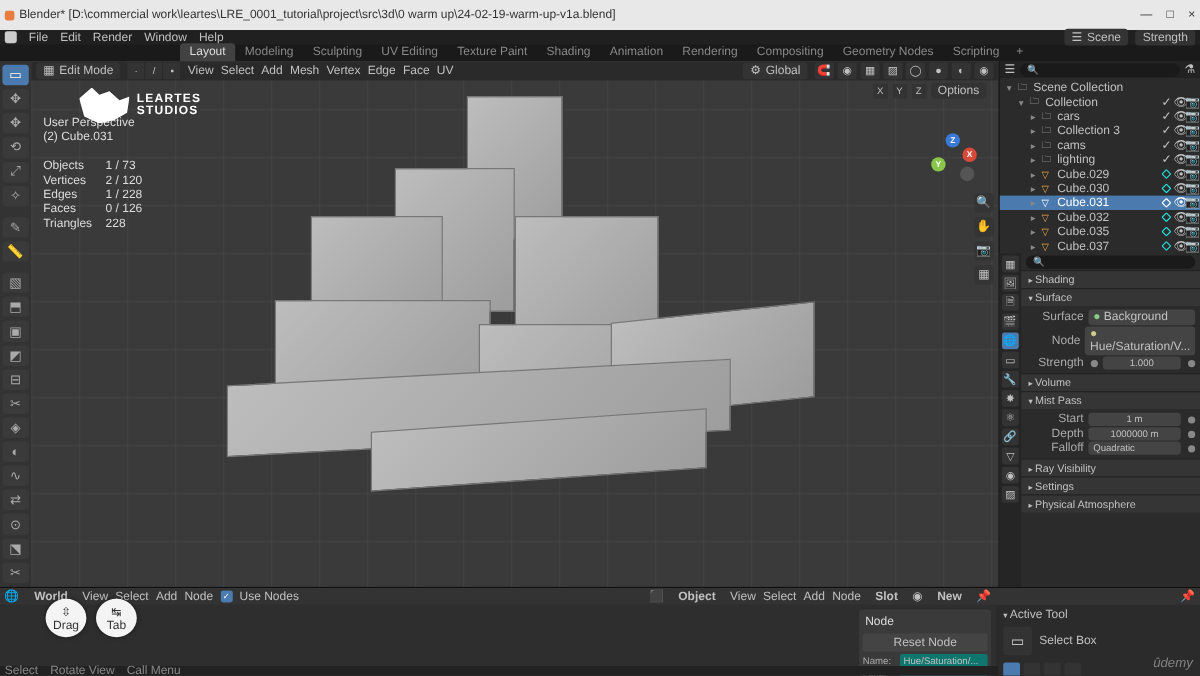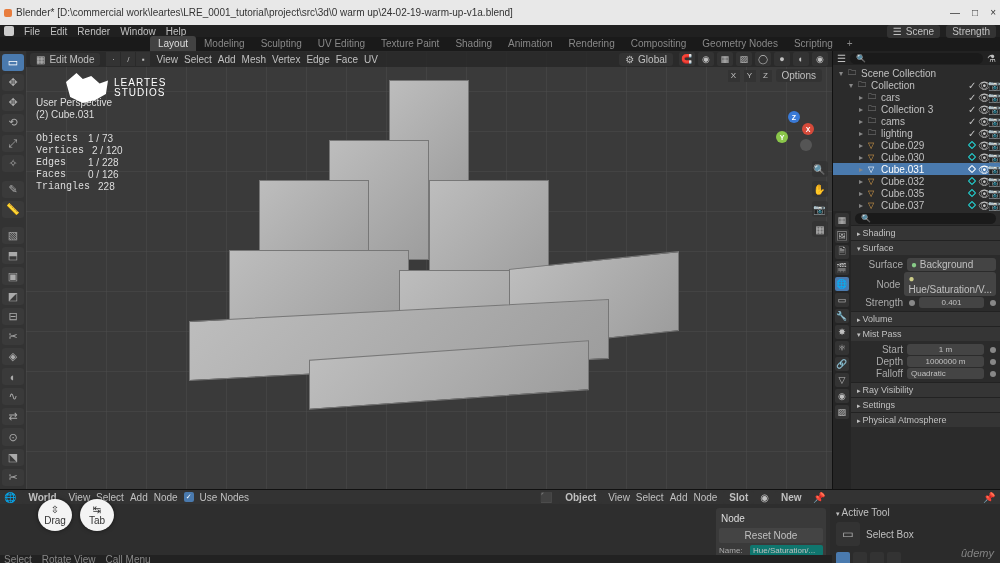--- a/index.html
+++ b/index.html
@@ -64,26 +64,26 @@
 .vsidecol { position: absolute; right: 4px; top: 110px; display: flex; flex-direction: column; gap: 4px; }
 .vsidecol .vs { width: 16px; height: 16px; background: rgba(50,50,50,.7); border-radius: 3px; display: flex; align-items: center; justify-content: center; font-size: 10px; }
 
 
 .blocks { position: absolute; left: 50%; top: 50%; transform: translate(-50%,-50%); width: 600px; height: 380px; }
 .blk { position: absolute; background: linear-gradient(135deg,#bdbdbd,#9d9d9d); border: 1px solid #777; }
 
 
 .stats { position: absolute; top: 46px; left: 10px; font-size: 9px; line-height: 12px; color: #ddd; }
 .stats .row { display: flex; gap: 8px; }
-.stats .lab { min-width: 44px; font-family: Liberation Mono, monospace; }
+.stats .lab { min-width: 44px; }
 
 
 .leartes { position: absolute; top: 22px; left: 40px; display: flex; align-items: center; gap: 6px; }
 .leartes .wolf { width: 42px; height: 30px; background: #fff; clip-path: polygon(0 30%, 25% 0, 40% 20%, 60% 10%, 80% 35%, 100% 25%, 95% 70%, 70% 90%, 40% 100%, 10% 80%); }
-.leartes .txt { color: #fff; font-weight: normal; line-height: 10px; font-size: 12px; letter-spacing: 1px; }
+.leartes .txt { color: #fff; font-weight: bold; line-height: 10px; font-size: 12px; letter-spacing: 1px; }
 
 
 .rpanel { width: 168px; background: #2b2b2b; display: flex; flex-direction: column; border-left: 1px solid #111; }
 .outliner { flex: 0 0 160px; overflow: hidden; }
 .out-header { height: 14px; background: #222; display: flex; align-items: center; padding: 0 4px; gap: 4px; font-size: 9px; }
 .out-search { flex: 1; background: #1a1a1a; border-radius: 6px; padding: 1px 6px; font-size: 8px; color: #888; }
 .out-tree { padding: 2px 0; font-size: 9px; }
 .out-row { display: flex; align-items: center; padding: 1px 4px; gap: 3px; height: 12px; }
 .out-row.sel { background: #4a7aae; color: #fff; }
 .out-row .tw { width: 8px; text-align: center; color: #888; font-size: 8px; }
@@ -482,21 +482,21 @@
                 <span class="k">Surface</span>
                 <span class="v menu"><span style="color:#8c8">● </span><span>Background</span></span>
               </div>
             <div class="kv">
                 <span class="k">Node</span>
                 <span class="v menu"><span style="color:#cc8">● </span><span>Hue/Saturation/V...</span></span>
               </div>
             <div class="kv">
                 <span class="k">Strength</span>
                 <span class="dot"></span>
-                <span class="v">0.401</span>
+                <span class="v">1.000</span>
                 <span class="dot"></span>
               </div>
           </div>
         </div>
         <div class="panel-sec">
             <div class="panel-head closed">Volume</div>
           </div>
         <div class="panel-sec">
           <div class="panel-head">Mist Pass</div>
           <div class="panel-body">

